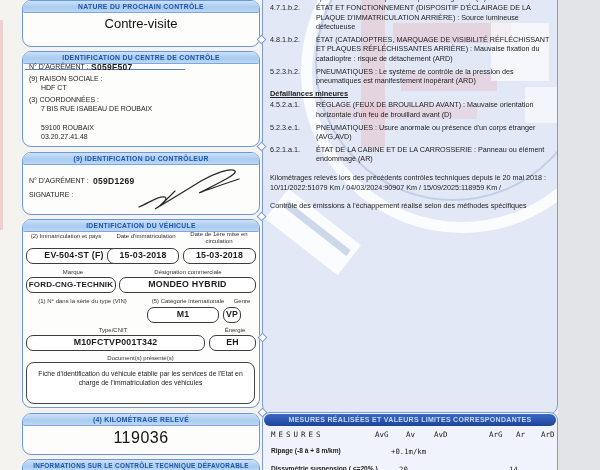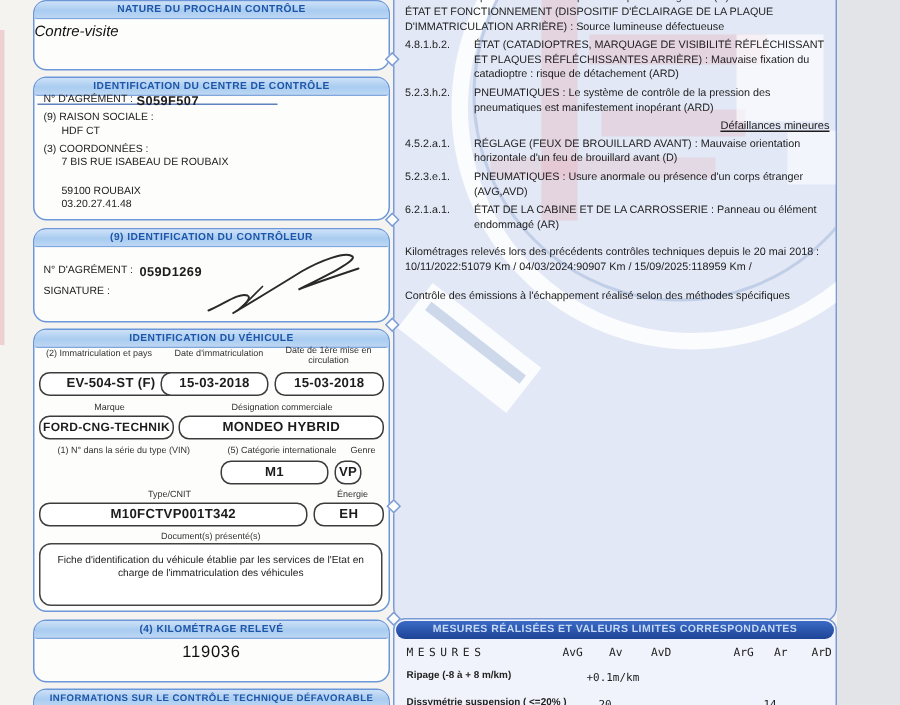--- a/index.html
+++ b/index.html
@@ -56,22 +56,22 @@
   }
   .rcontent{position:absolute;top:16px;left:7px;right:4px;}
   .partial-line{
     position:absolute;top:6px;left:40px;right:6px;
     font-size:7.2px;color:#333;white-space:nowrap;overflow:hidden;
   }
   .defect{display:flex;margin-bottom:3px;font-size:7.2px;line-height:9.6px;}
   .defect .code{width:46px;flex:0 0 46px;}
   .defect .dtext{flex:1;}
   .minor-hdr{
-    font-size:7.4px;font-weight:normal;text-decoration:underline;
-    margin:1px 0 2px 0;line-height:9.6px;text-align:right;
+    font-size:7.4px;font-weight:bold;text-decoration:underline;
+    margin:1px 0 2px 0;line-height:9.6px;
   }
   .rpara{font-size:7.2px;line-height:9.6px;margin-top:9px;}
   
   .mpanel{
     position:absolute;left:262px;top:412px;width:296px;height:70px;
     background:#f0f3fb;border:1.5px solid #7b9bd6;border-radius:8px;
     box-sizing:border-box;overflow:hidden;
   }
   .mbar{
     position:absolute;top:1px;left:1px;right:1px;height:12px;
@@ -113,20 +113,21 @@
   <div class="wm-shape" style="left:130px;top:36px;width:118px;height:20px;background:rgba(235,140,150,.22);"></div>
   <div class="wm-shape" style="left:138px;top:86px;width:96px;height:18px;background:rgba(235,140,150,.20);"></div>
   <div class="wm-shape" style="left:64px;top:118px;width:150px;height:14px;background:rgba(235,140,150,.16);"></div>
   <div class="wm-shape" style="left:228px;top:36px;width:58px;height:58px;background:rgba(255,255,255,.65);"></div>
   <div class="wm-shape" style="left:262px;top:100px;width:34px;height:36px;background:rgba(255,255,255,.55);"></div>
 
   <div class="partial-line">n'est pas dans les limites prescrites par les exigences (G)</div>
 
   <div class="rcontent">
     <div class="defect">
+      <span class="code">4.7.1.b.2.</span>
       <span class="dtext">ÉTAT ET FONCTIONNEMENT (DISPOSITIF D'ÉCLAIRAGE DE LA PLAQUE D'IMMATRICULATION ARRIÈRE) : Source lumineuse défectueuse</span>
     </div>
     <div class="defect">
       <span class="code">4.8.1.b.2.</span>
       <span class="dtext">ÉTAT (CATADIOPTRES, MARQUAGE DE VISIBILITÉ RÉFLÉCHISSANT ET PLAQUES RÉFLÉCHISSANTES ARRIÈRE) : Mauvaise fixation du catadioptre : risque de détachement (ARD)</span>
     </div>
     <div class="defect">
       <span class="code">5.2.3.h.2.</span>
       <span class="dtext">PNEUMATIQUES : Le système de contrôle de la pression des pneumatiques est manifestement inopérant (ARD)</span>
     </div>
@@ -165,21 +166,21 @@
   <div class="mrow-label" style="left:8px;top:34px;">Ripage (-8 à + 8 m/km)</div>
   <div class="mval mono" style="left:128px;top:34px;">+0.1m/km</div>
 
   <div class="mrow-label" style="left:8px;top:52px;">Dissymétrie suspension ( &lt;=20% )</div>
   <div class="mval mono" style="left:136px;top:52px;">20</div>
   <div class="mval mono" style="left:246px;top:52px;">14</div>
 </div>
 
 <div class="box" style="top:0;height:47px;">
   <div class="hdr">NATURE DU PROCHAIN CONTRÔLE</div>
-  <div class="abs" style="top:15px;left:0;right:0;font-size:10px;color:#111;font-style:italic;">Contre-visite</div>
+  <div class="abs" style="top:15px;left:0;right:0;text-align:center;font-size:13px;color:#111;">Contre-visite</div>
 </div>
 
 <div class="box" style="top:51px;height:96px;">
   <div class="hdr">IDENTIFICATION DU CENTRE DE CONTRÔLE</div>
   <div class="ghost-line" style="top:17px;left:2px;width:160px;"></div>
   <div class="abs lbl7" style="top:11px;left:6px;">N° D'AGRÉMENT :</div>
   <div class="abs boldval" style="top:10px;left:68px;">S059F507</div>
   <div class="abs lbl7" style="top:23px;left:6px;">(9) RAISON SOCIALE :</div>
   <div class="abs lbl7" style="top:32px;left:18px;">HDF CT</div>
   <div class="abs lbl7" style="top:44px;left:6px;">(3) COORDONNÉES :</div>
@@ -228,21 +229,21 @@
 
   <div class="vbox" style="top:115px;left:3px;width:179px;">M10FCTVP001T342</div>
   <div class="vbox" style="top:115px;left:186px;width:47px;">EH</div>
 
   <div class="vlabel" style="top:135px;left:0;width:235px;">Document(s) présenté(s)</div>
   <div class="docbox" style="top:142px;left:3px;width:229px;height:42px;">Fiche d'identification du véhicule établie par les services de l'Etat en charge de l'immatriculation des véhicules</div>
 </div>
 
 <div class="box" style="top:413px;height:42px;">
   <div class="hdr">(4) KILOMÉTRAGE RELEVÉ</div>
-  <div class="abs" style="top:15px;left:0;right:0;text-align:center;font-size:11px;color:#111;letter-spacing:.5px;">119036</div>
+  <div class="abs" style="top:15px;left:0;right:0;text-align:center;font-size:16px;color:#111;letter-spacing:.5px;">119036</div>
 </div>
 
 <div class="box" style="top:459px;height:22px;">
   <div class="hdr" style="font-size:6.4px;">INFORMATIONS SUR LE CONTRÔLE TECHNIQUE DÉFAVORABLE</div>
 </div>
 
 <div class="diamond" style="left:258px;top:36px;"></div>
 <div class="diamond" style="left:258px;top:143px;"></div>
 <div class="diamond" style="left:258px;top:213px;"></div>
 <div class="diamond" style="left:259px;top:334px;"></div>

